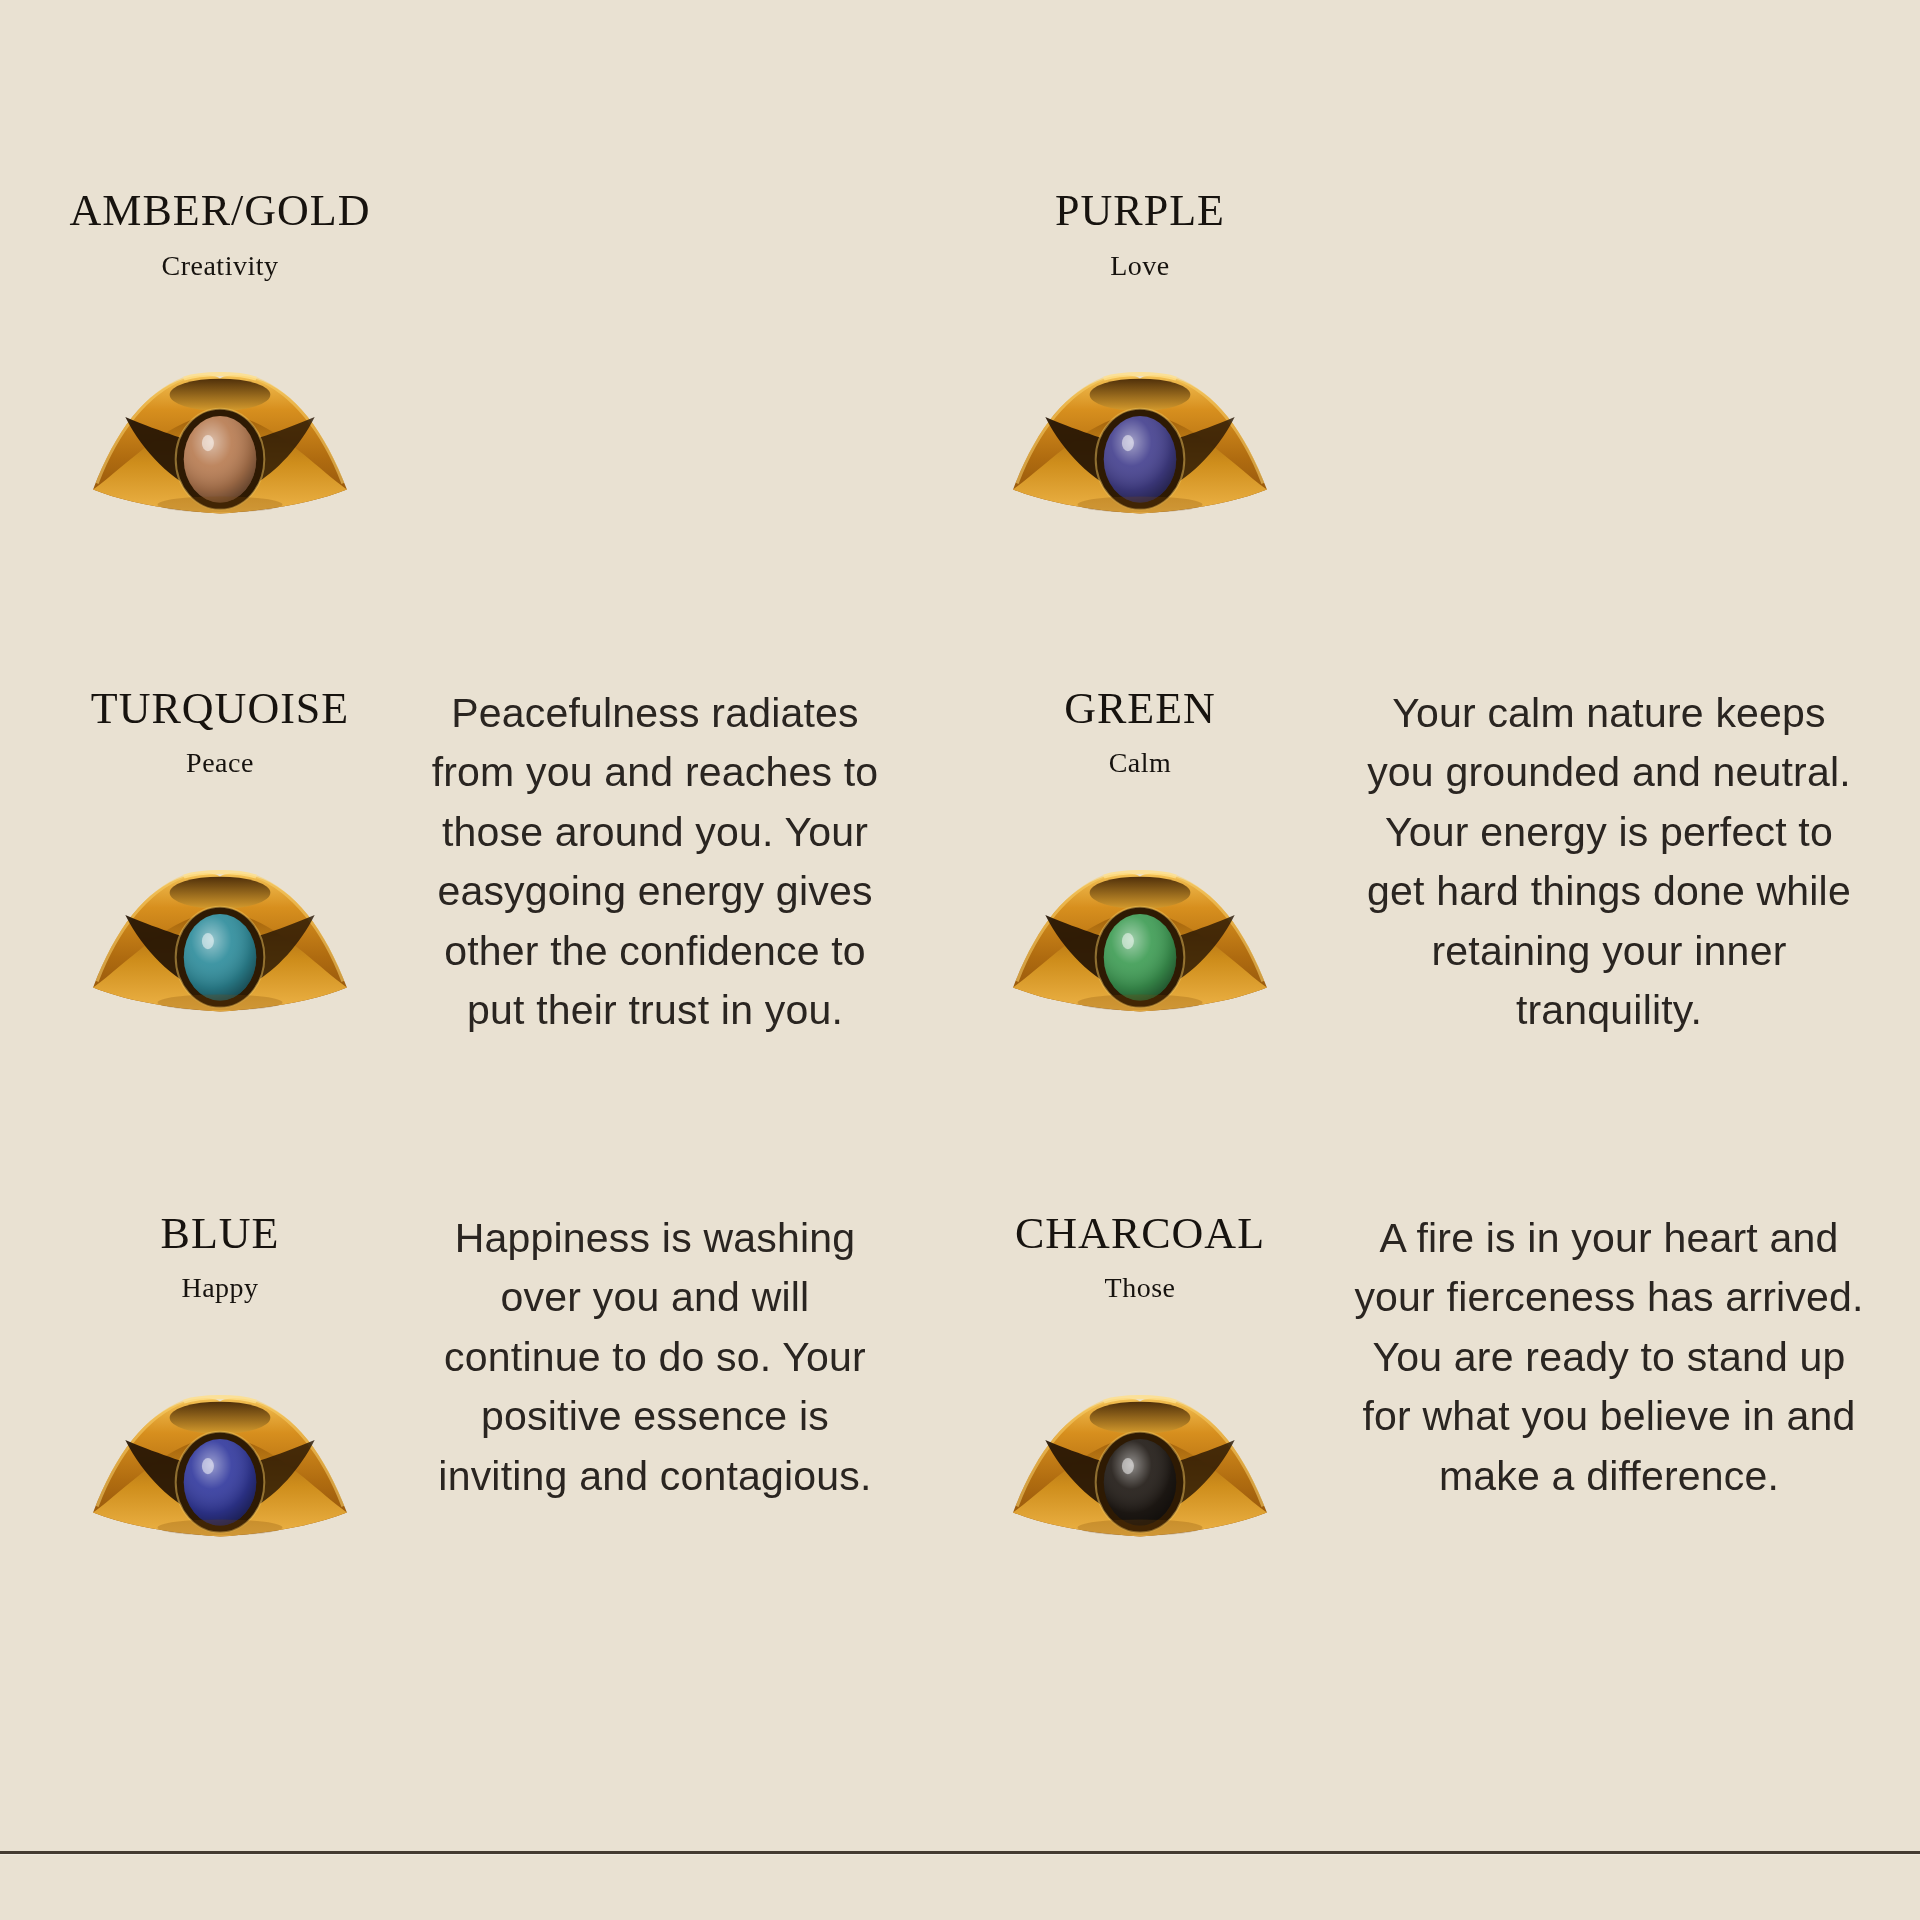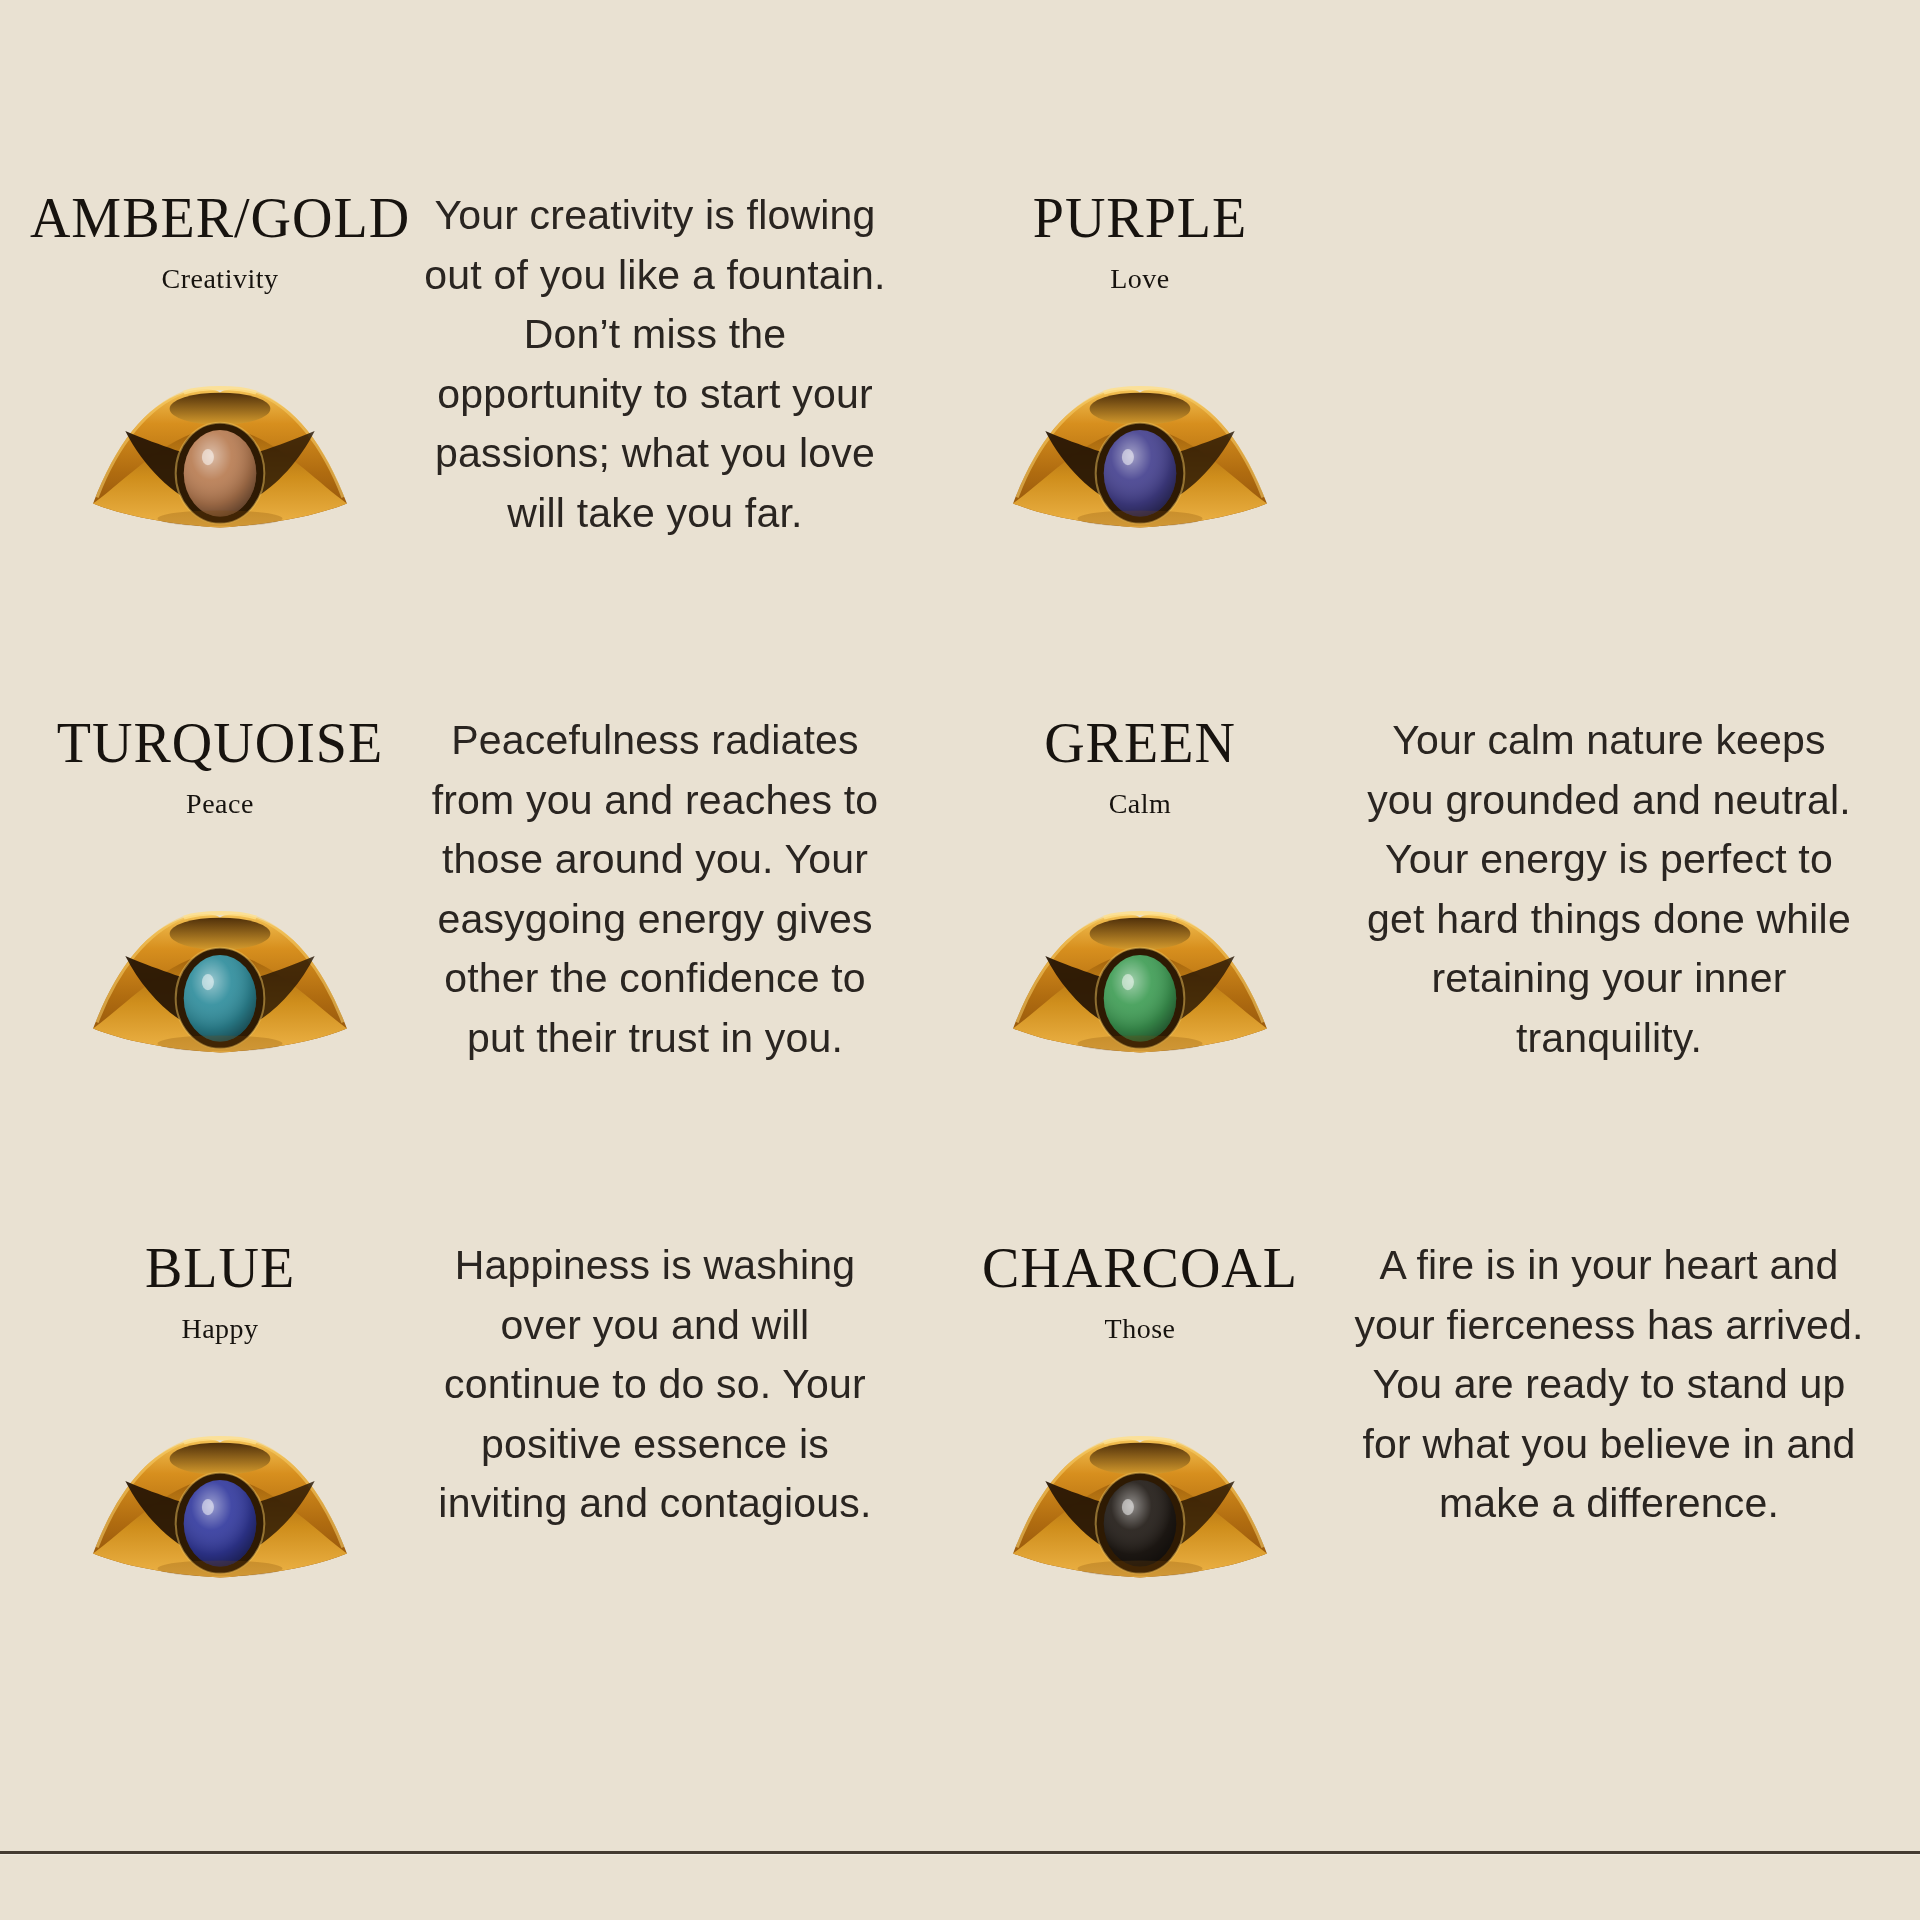--- a/index.html
+++ b/index.html
@@ -30,21 +30,21 @@
   .id-block {
     display: flex;
     flex-direction: column;
     align-items: center;
     text-align: center;
   }
   .color-name {
     margin: 0;
     font-family: "Liberation Serif", "DejaVu Serif", serif;
     font-weight: 500;
-    font-size: 56px;
+    font-size: 44px;
     line-height: 1.15;
     letter-spacing: 1px;
     color: #17130f;
   }
   .mood {
     margin: 13px 0 0 0;
     font-family: "Liberation Serif", "DejaVu Serif", serif;
     font-weight: 500;
     font-size: 28px;
     line-height: 1.15;
@@ -121,26 +121,20 @@
     <path d="M234,74 C196,90 168,98 156,102 C162,120 164,136 160,148 C186,138 216,110 234,74 Z" fill="#241404" opacity="0.8"></path>
     <ellipse cx="140" cy="116" rx="44" ry="50" fill="#2e1a03"></ellipse>
     <ellipse cx="140" cy="116" rx="44" ry="50" fill="none" stroke="#edc25c" stroke-width="2" opacity="0.5"></ellipse>
     <ellipse cx="140" cy="116" rx="36" ry="43" fill="var(--stone, #888888)"></ellipse>
     <ellipse cx="140" cy="116" rx="36" ry="43" fill="url(#gStoneShade)"></ellipse>
     <ellipse cx="128" cy="100" rx="6" ry="8" fill="#ffffff" opacity="0.5"></ellipse>
     <ellipse cx="140" cy="161" rx="62" ry="8" fill="#7a4708" opacity="0.25"></ellipse>
   </svg>
 </div>
       </div>
-      <p class="desc">Your creativity is flowing
-out of you like a fountain.
-Don’t miss the
-opportunity to start your
-passions; what you love
-will take you far.</p>
     </section>
 
     <section class="cell right-col">
       <div class="id-block">
         <h2 class="color-name">PURPLE</h2>
         <h3 class="mood">Love</h3>
         <div class="ring-slot" style="--stone: #45418f;">
   <svg viewBox="0 0 280 172" xmlns="http://www.w3.org/2000/svg">
     <defs>
       <linearGradient id="gBand" x1="0" y1="0" x2="0" y2="1">

